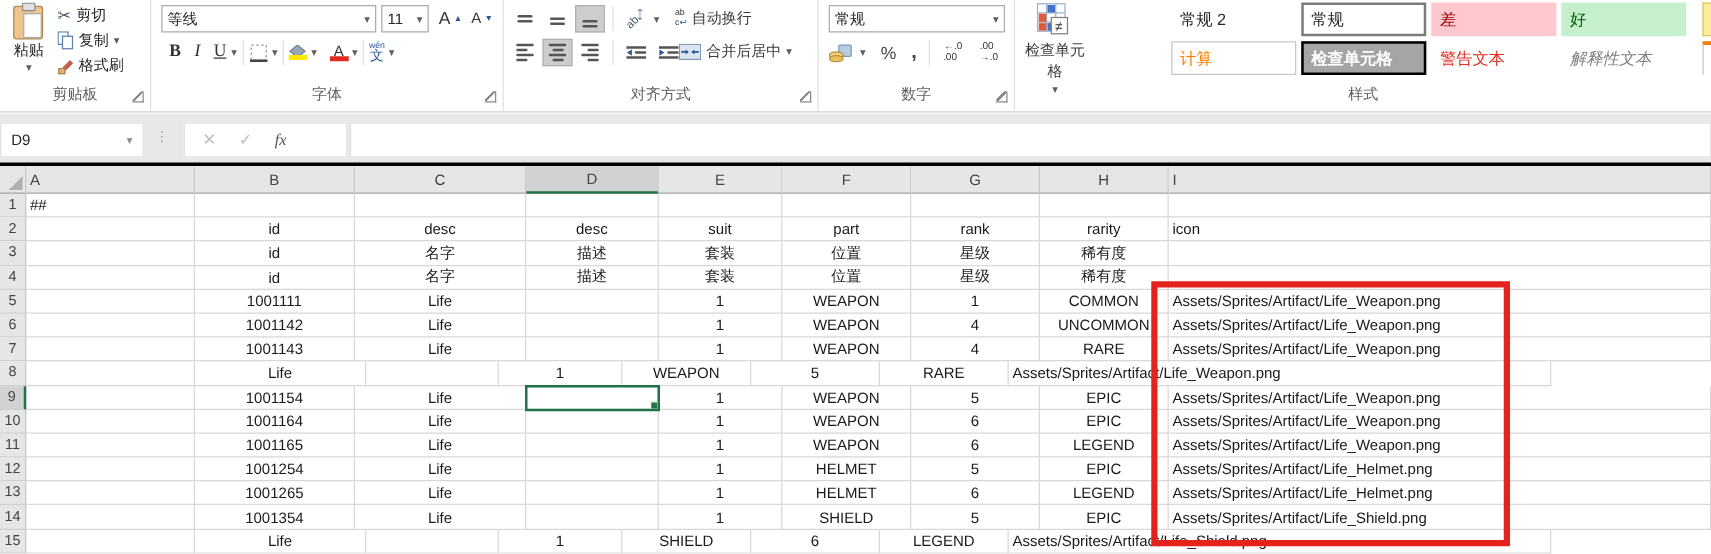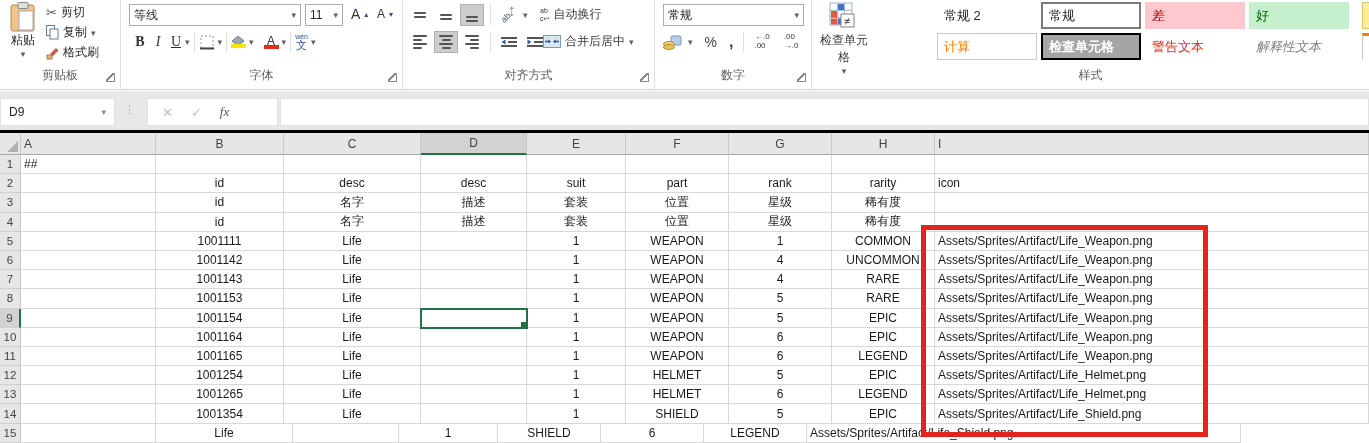--- a/index.html
+++ b/index.html
@@ -457,21 +457,20 @@
           <div class="gc c3"></div>
           <div class="gc c4">1</div>
           <div class="gc c5">WEAPON</div>
           <div class="gc c6">4</div>
           <div class="gc c7">RARE</div>
           <div class="gc c8">Assets/Sprites/Artifact/Life_Weapon.png</div>
         </div>
         <div class="grow">
           <div class="rh">8</div>
           <div class="gc c0"></div>
-          <div class="gc c1">1001153</div>
           <div class="gc c2">Life</div>
           <div class="gc c3"></div>
           <div class="gc c4">1</div>
           <div class="gc c5">WEAPON</div>
           <div class="gc c6">5</div>
           <div class="gc c7">RARE</div>
           <div class="gc c8">Assets/Sprites/Artifact/Life_Weapon.png</div>
         </div>
         <div class="grow">
           <div class="rh sel-row">9</div>

